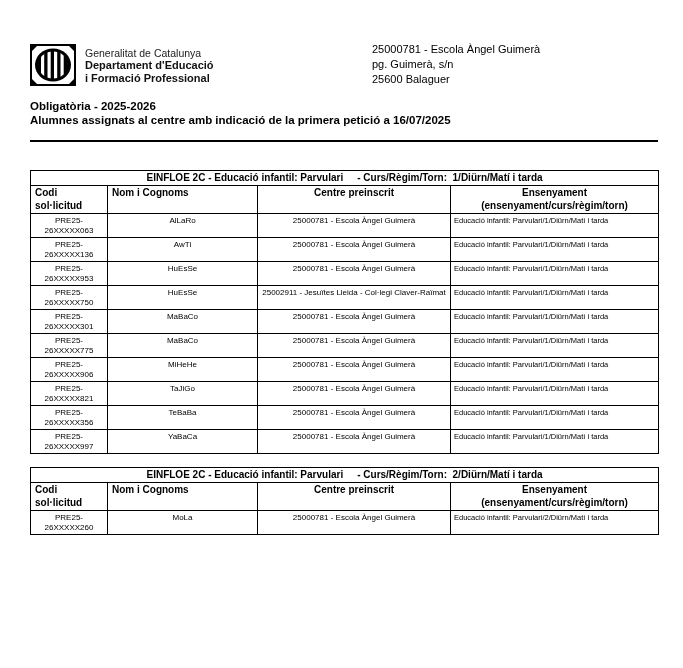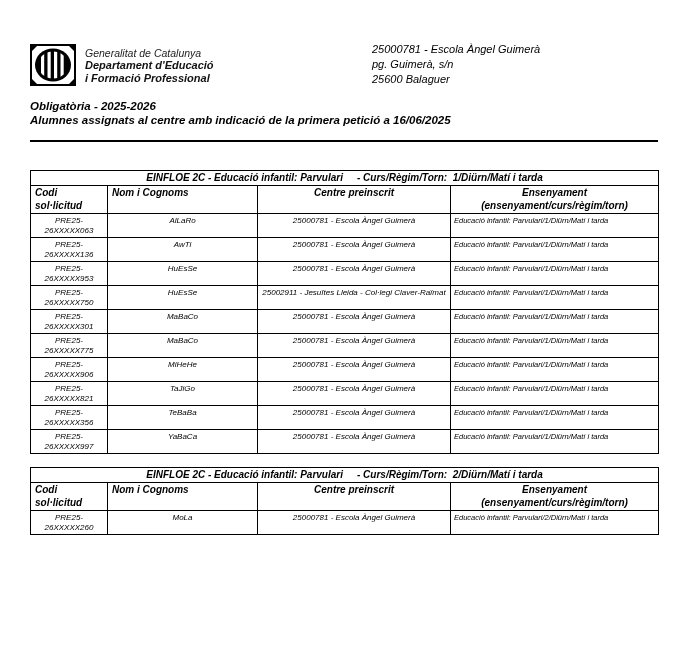--- a/index.html
+++ b/index.html
@@ -4,21 +4,21 @@
 <style>
   html, body { margin: 0; padding: 0; }
   body {
     width: 683px; height: 668px;
     background: #ffffff;
     font-family: "Liberation Sans", sans-serif;
     color: #000;
     position: relative;
     overflow: hidden;
   }
-  .page { position: absolute; inset: 0; background: #fff; font-style: italic; }
+  .page { position: absolute; inset: 0; background: #fff; }
 
   
   .brand { position: absolute; top: 44px; left: 30px; display: flex; align-items: flex-start; }
   .brand-logo { width: 46px; height: 42px; flex: 0 0 auto; }
   .brand-text { margin-left: 9px; padding-top: 3px; }
   .brand-line1 { font-size: 10.5px; line-height: 12px; color: #222; }
   .brand-line2, .brand-line3 { font-size: 11px; font-weight: bold; line-height: 12.5px; color: #111; }
 
   .school-address { position: absolute; top: 42px; left: 372px; font-size: 11px; line-height: 15px; }
 
@@ -89,21 +89,21 @@
   </div>
 
   <div class="school-address">
     <div>25000781 - Escola Àngel Guimerà</div>
     <div>pg. Guimerà, s/n</div>
     <div>25600 Balaguer</div>
   </div>
 
   <div class="doc-titles">
     <div>Obligatòria - 2025-2026</div>
-    <div>Alumnes assignats al centre amb indicació de la primera petició a 16/06/2025</div>
+    <div>Alumnes assignats al centre amb indicació de la primera petició a 16/07/2025</div>
   </div>
 
   <div class="group group-1">
     <table class="data-table">
       <colgroup>
         <col style="width:77px">
           <col style="width:150px">
           <col style="width:193px">
           <col style="width:208px">
       </colgroup>

